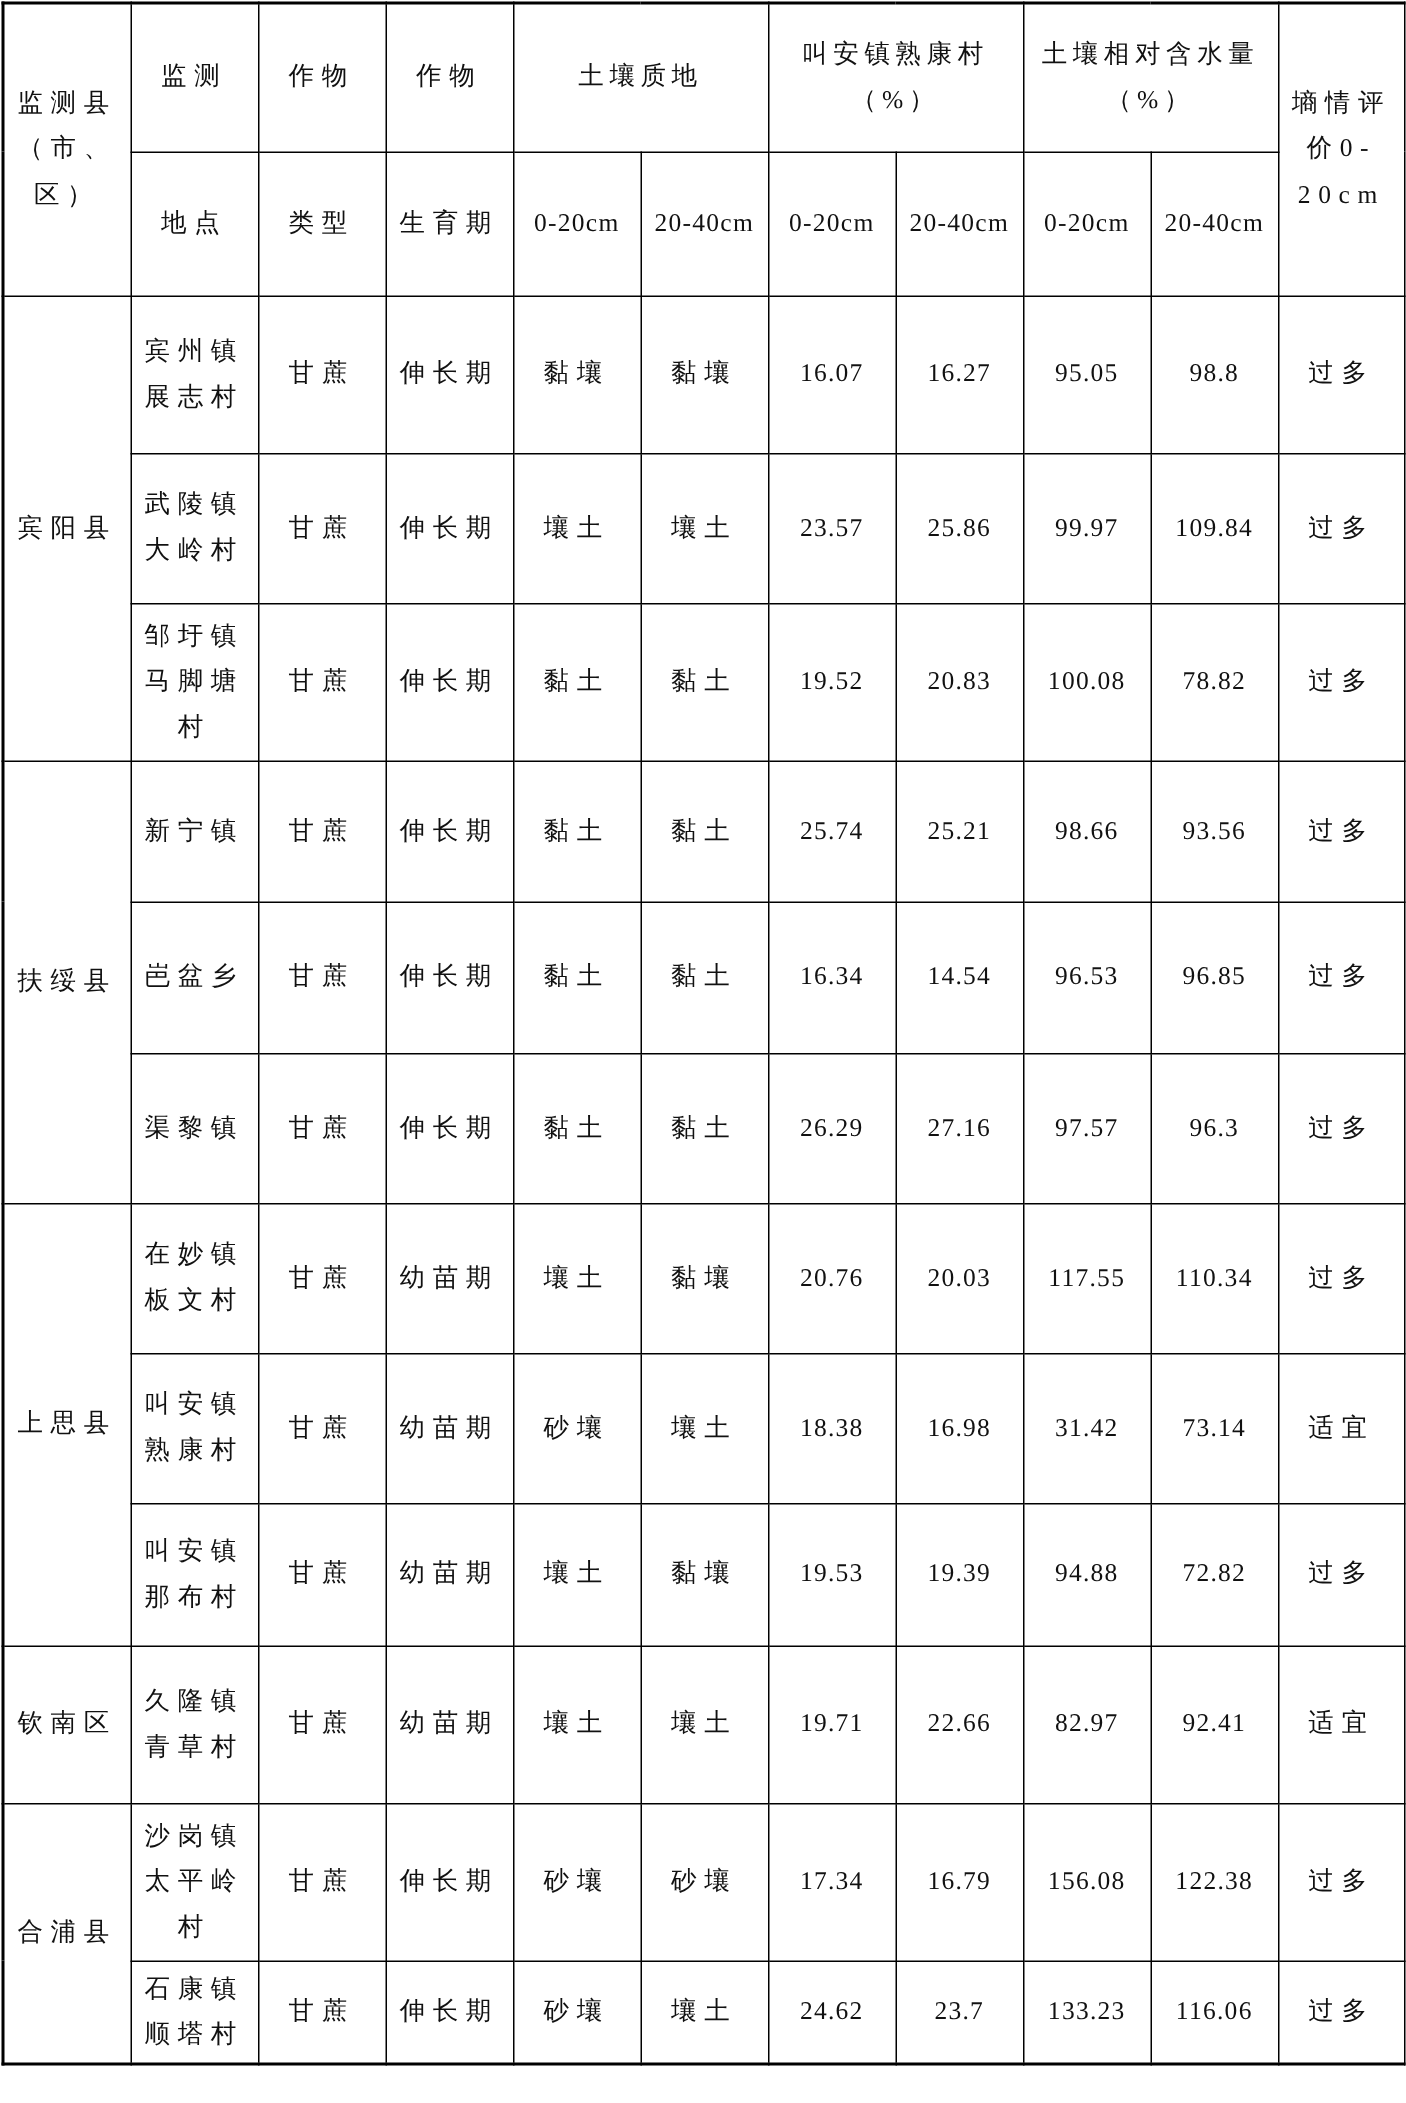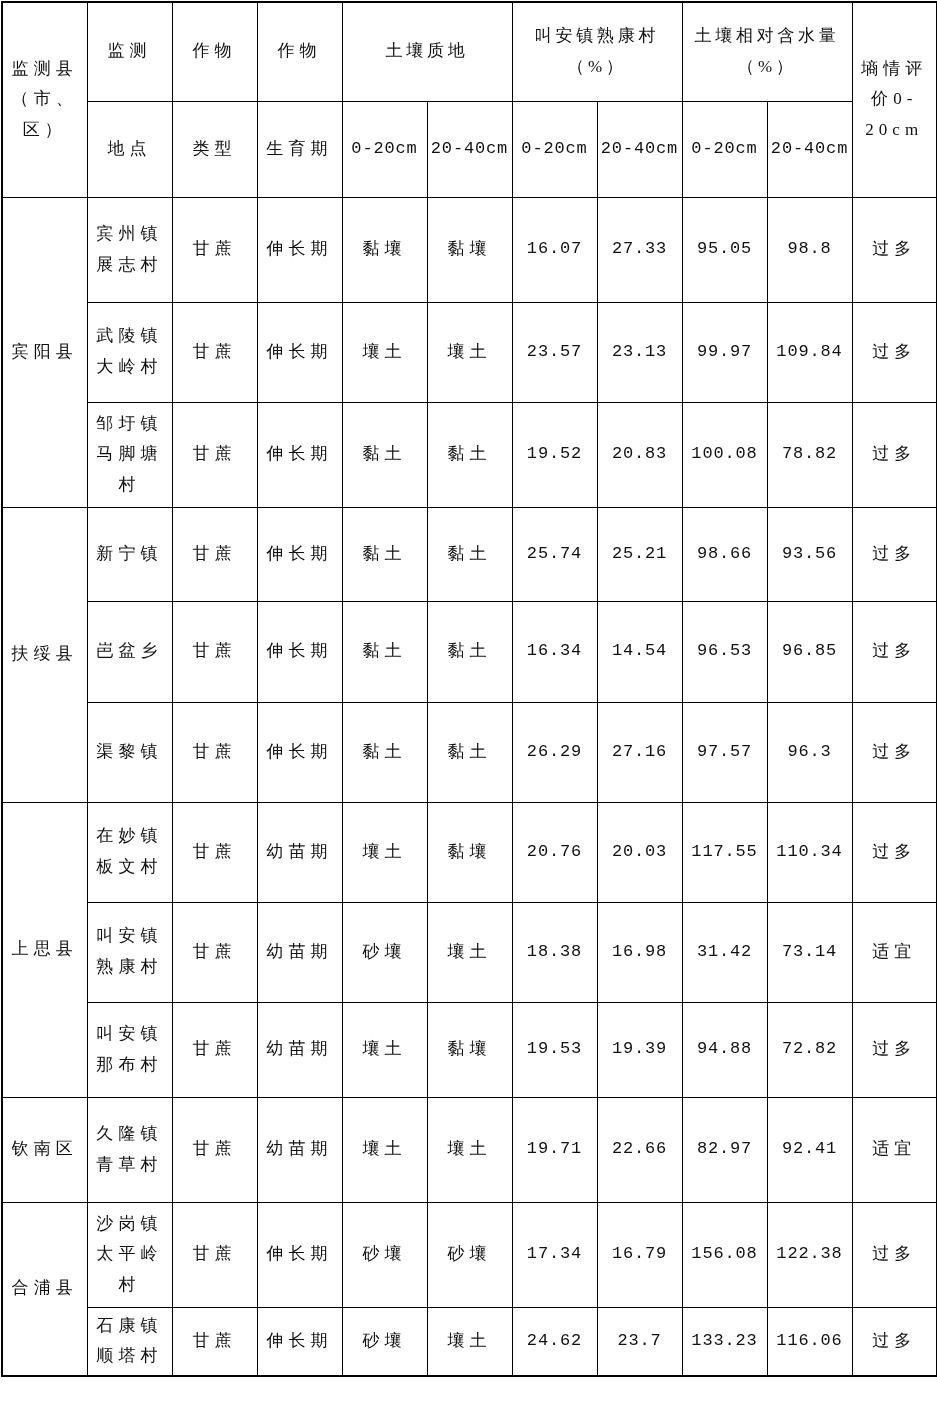--- a/index.html
+++ b/index.html
@@ -30,21 +30,21 @@
     vertical-align: middle;
     font-weight: normal;
     font-size: 17px;
     line-height: 1.8;
     padding: 2px;
     overflow: hidden;
     background: #ffffff;
   }
   .cjk { letter-spacing: 0.3em; }
   .grp { letter-spacing: 0.22em; }
-  .num { letter-spacing: 0.05em; font-family: Liberation Mono, monospace; }
+  .num { letter-spacing: 0.05em; font-family: Liberation Serif, serif; }
   
   tr.h99  { height: 99px; }
   tr.h96  { height: 96px; }
   tr.h105 { height: 105px; }
   tr.h101 { height: 101px; }
   tr.h100 { height: 100px; }
   tr.h95  { height: 95px; margin-left: 44px; }
   tr.h94  { height: 94px; }
   tr.h93  { height: 69px; }
 </style>
@@ -91,33 +91,33 @@
     </thead>
     <tbody>
       <tr class="h105">
         <td rowspan="3" class="cjk">宾阳县</td>
         <td class="cjk">宾州镇展志村</td>
         <td class="cjk">甘蔗</td>
         <td class="cjk">伸长期</td>
         <td class="cjk">黏壤</td>
         <td class="cjk">黏壤</td>
         <td class="num">16.07</td>
-        <td class="num">27.33</td>
+        <td class="num">16.27</td>
         <td class="num">95.05</td>
         <td class="num">98.8</td>
         <td class="cjk">过多</td>
       </tr>
       <tr class="h100">
         <td class="cjk">武陵镇大岭村</td>
         <td class="cjk">甘蔗</td>
         <td class="cjk">伸长期</td>
         <td class="cjk">壤土</td>
         <td class="cjk">壤土</td>
         <td class="num">23.57</td>
-        <td class="num">23.13</td>
+        <td class="num">25.86</td>
         <td class="num">99.97</td>
         <td class="num">109.84</td>
         <td class="cjk">过多</td>
       </tr>
       <tr class="h105">
         <td class="cjk">邹圩镇马脚塘村</td>
         <td class="cjk">甘蔗</td>
         <td class="cjk">伸长期</td>
         <td class="cjk">黏土</td>
         <td class="cjk">黏土</td>

